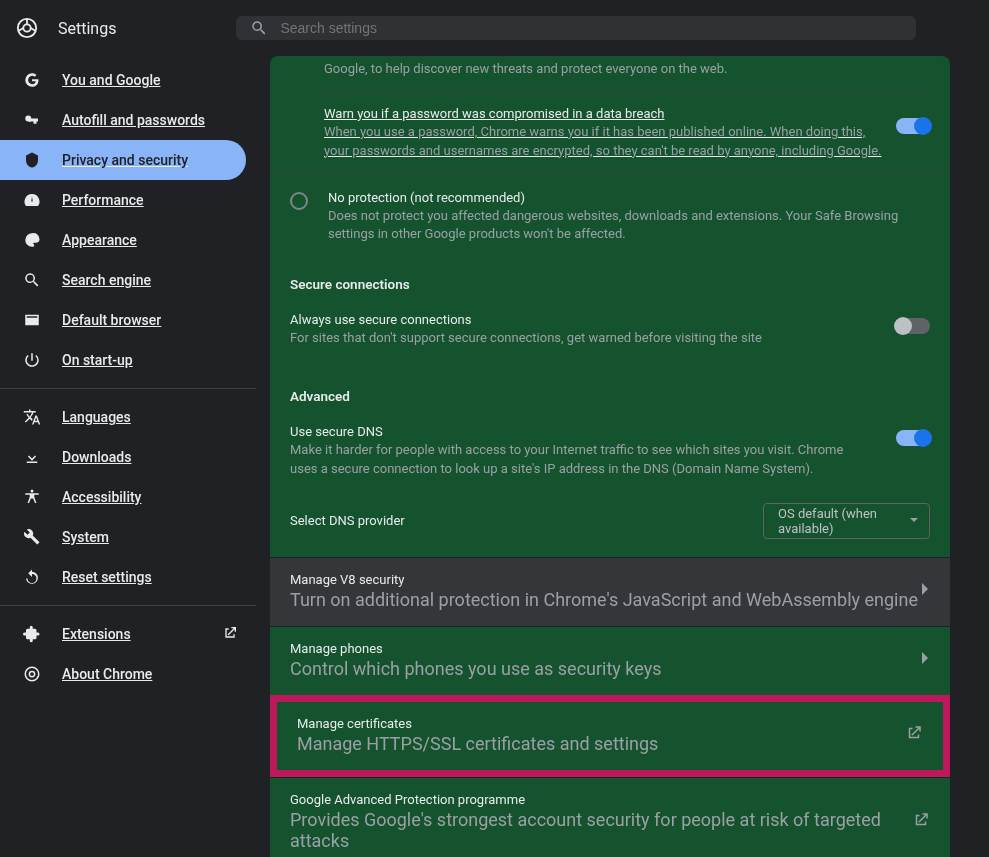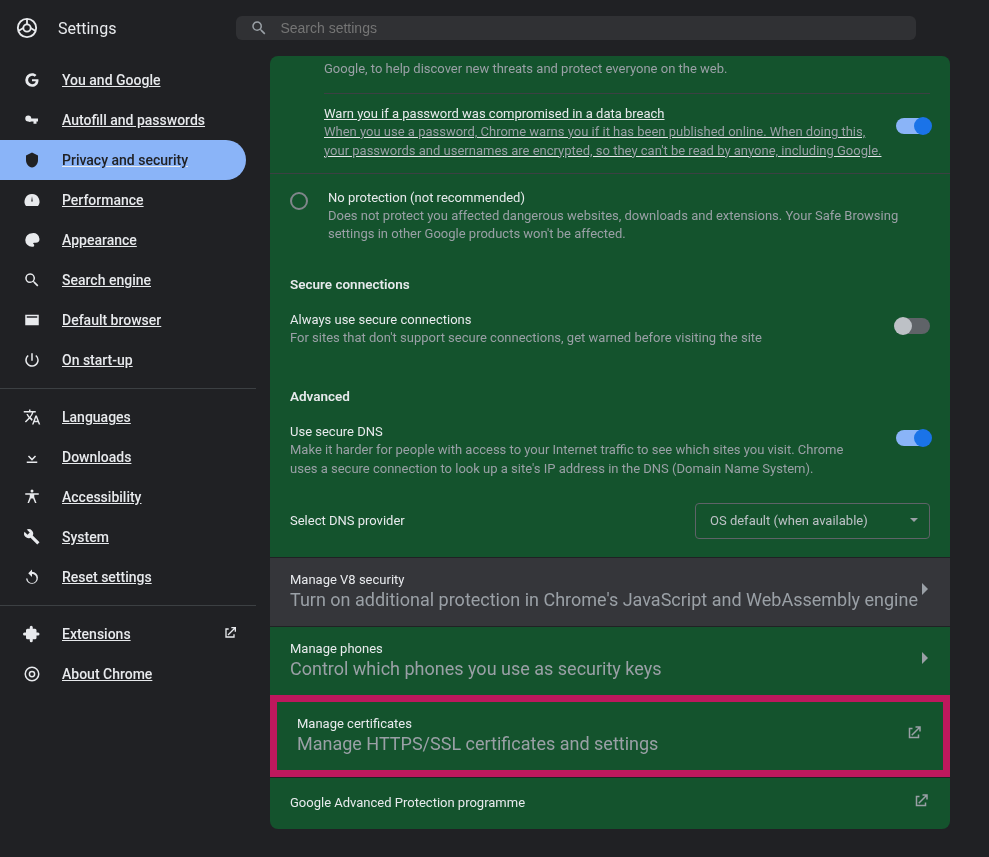--- a/index.html
+++ b/index.html
@@ -85,21 +85,21 @@
 .plainrow { padding:12px 20px 14px 20px; }
 .plainrow .title { color:#e8eaed; }
 .plainrow .desc { color:#9aa0a6; line-height:1.45; margin-top:2px; max-width:560px;}
 
 .plainrow.flex {display:flex;align-items:flex-start;gap:14px;}
 .plainrow.flex .tcontent{flex:1;}
 
 .dnsrow { display:flex; align-items:center; padding:10px 20px 18px 20px; gap:14px;}
 .dnsrow .lbl { flex:1; color:#e8eaed; font-size:13px;}
 .dnsselect {
-  width:235px; height:36px; border:1px solid #5f6368; border-radius:4px;
+  width:167px; height:36px; border:1px solid #5f6368; border-radius:4px;
   display:flex; align-items:center; justify-content:space-between;
   padding:0 10px 0 14px; color:#bdc1c6; font-size:13px; cursor:pointer;
 }
 .dnsselect .chev svg{width:10px;height:10px;fill:#9aa0a6;}
 
 .navrow {
   display:flex; align-items:center; padding:14px 20px 16px 20px;
   border-top:1px solid #202124; cursor:pointer;
 }
 .navrow .ncontent{flex:1;}
@@ -335,20 +335,21 @@
           <div class="title">Manage certificates</div>
           <div class="desc">Manage HTTPS/SSL certificates and settings</div>
         </div>
         <span class="pop"><svg viewBox="0 0 24 24">
               <path d="M14 3h7v7h-2V6.4l-9.3 9.3-1.4-1.4L17.6 5H14V3zM5 5h5v2H7v10h10v-3h2v5H5V5z"></path>
             </svg></span>
       </div>
       <div class="navrow">
         <div class="ncontent">
           <div class="title">Google Advanced Protection programme</div>
+          <div class="desc">Provides Google's strongest account security for people at risk of targeted attacks</div>
         </div>
         <span class="pop"><svg viewBox="0 0 24 24">
               <path d="M14 3h7v7h-2V6.4l-9.3 9.3-1.4-1.4L17.6 5H14V3zM5 5h5v2H7v10h10v-3h2v5H5V5z"></path>
             </svg></span>
       </div>
     </div>
   </div>
 </div>
 
 </body></html>

